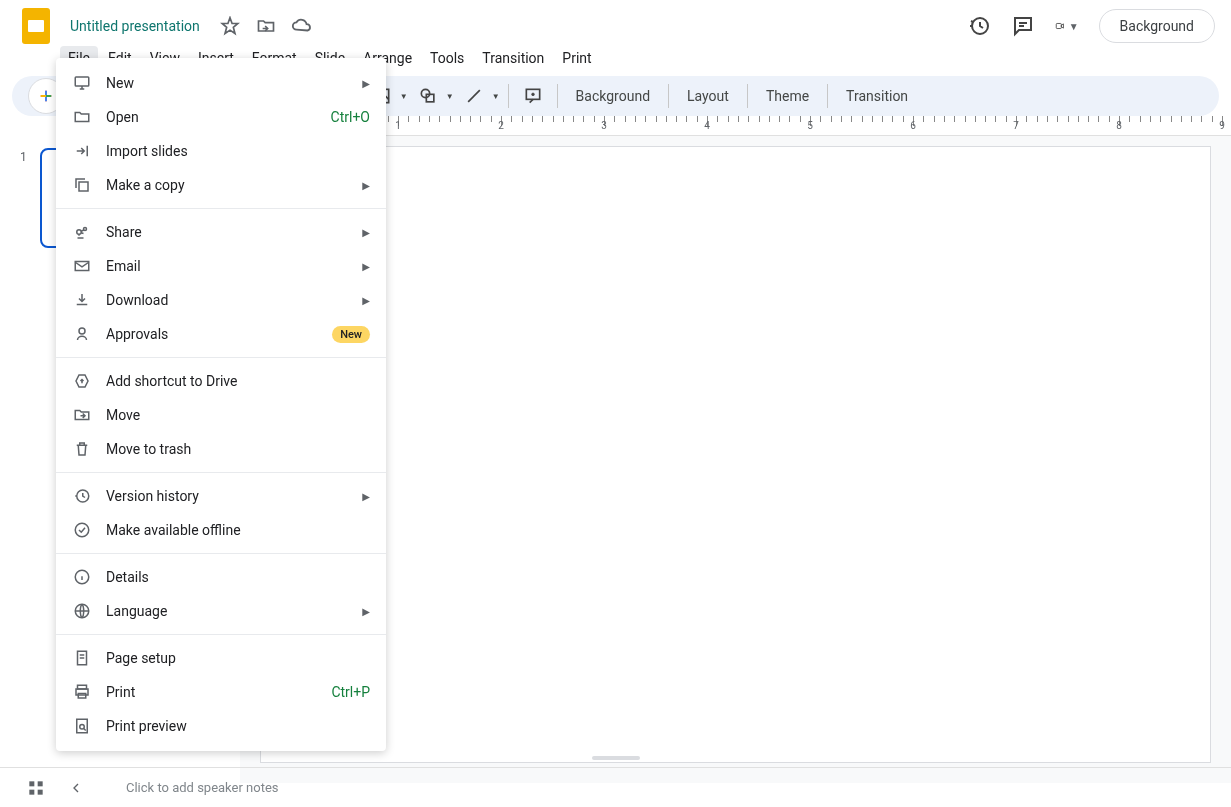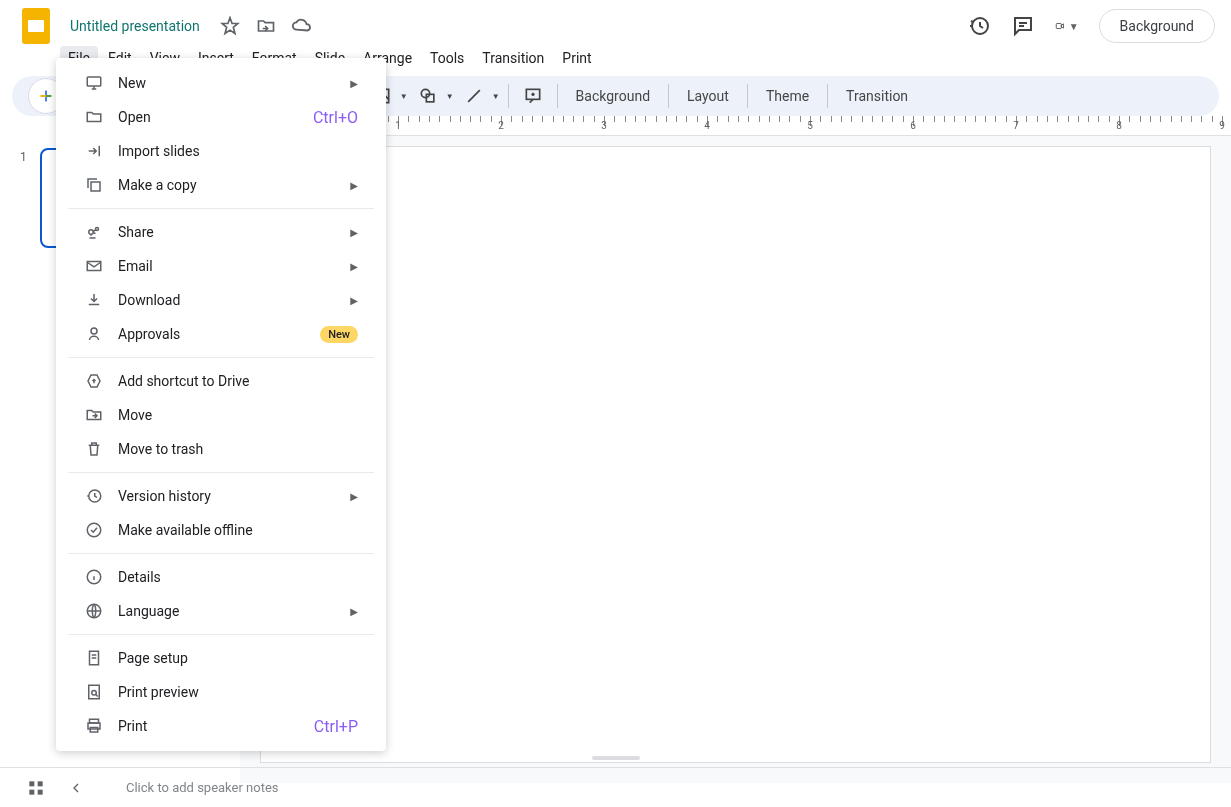--- a/index.html
+++ b/index.html
@@ -31,25 +31,25 @@
 
 .workspace { display: flex; height: calc(100% - 160px); }
 .thumb-panel { width: 240px; padding: 12px 8px 12px 20px; display: flex; flex-direction: column; gap: 8px; }
 .thumb-row { display: flex; align-items: flex-start; gap: 8px; }
 .thumb-num { font-size: 12px; color: #5f6368; padding-top: 2px; width: 12px; }
 .thumb { width: 180px; height: 100px; background: #fff; border: 2px solid #0b57d0; border-radius: 8px; }
 
 .canvas-area { flex: 1; background: #f8f9fa; position: relative; }
 .slide-canvas { background: #fff; border: 1px solid #dadce0; position: absolute; left: 20px; top: 10px; right: 20px; bottom: 20px; }
 
-.dropdown-menu { position: absolute; left: 56px; top: 58px; width: 330px; background: #fff; border-radius: 4px; box-shadow: 0 2px 10px rgba(0,0,0,0.2); padding: 8px 12px; z-index: 100; }
+.dropdown-menu { position: absolute; left: 56px; top: 58px; width: 330px; background: #fff; border-radius: 4px; box-shadow: 0 2px 10px rgba(0,0,0,0.2); padding: 8px 0; z-index: 100; }
 .dd-item { display: flex; align-items: center; padding: 7px 16px; font-size: 14px; color: #202124; cursor: pointer; min-height: 32px; }
 .dd-icon { width: 20px; height: 20px; margin-right: 14px; display: flex; align-items: center; justify-content: center; color: #5f6368; }
 .dd-label { flex: 1; }
-.dd-shortcut { font-size: 16px; color: #8b5cf6; margin-left: 22px; }
+.dd-shortcut { font-size: 14px; color: #15803d; margin-left: 22px; }
 .dd-arrow { font-size: 10px; color: #5f6368; }
 .dd-badge { background: #fdd663; color: #202124; font-size: 11px; padding: 2px 8px; border-radius: 10px; font-weight: 500; }
 .dd-sep { height: 1px; background: #e8eaed; margin: 6px 0; }
 
 .notes-bar { position: absolute; bottom: 0; left: 0; right: 0; height: 40px; display: flex; align-items: center; border-top: 1px solid #e0e0e0; }
 .notes-left { width: 110px; display: flex; align-items: center; gap: 16px; padding-left: 24px; }
 .notes-text { flex: 1; padding-left: 16px; font-size: 13px; color: #80868b; }
 .notes-handle { position: absolute; left: 50%; top: -12px; transform: translateX(-50%); width: 48px; height: 4px; background: #dadce0; border-radius: 2px; }
 
 svg { display: block; }
@@ -477,37 +477,37 @@
         <svg width="18" height="18" viewBox="0 0 24 24" fill="none" stroke="#5f6368" stroke-width="2">
           <rect x="6" y="3" width="12" height="18"></rect>
           <path d="M9 8h6M9 12h6"></path>
         </svg>
       </span>
       <span class="dd-label">Page setup</span>
     </div>
     <div class="dd-item">
       <span class="dd-icon">
         <svg width="18" height="18" viewBox="0 0 24 24" fill="none" stroke="#5f6368" stroke-width="2">
+          <rect x="6" y="3" width="12" height="5"></rect>
+          <rect x="4" y="8" width="16" height="8"></rect>
+          <rect x="7" y="14" width="10" height="6"></rect>
+        </svg>
+      </span>
+      <span class="dd-label">Print</span>
+      <span class="dd-shortcut">Ctrl+P</span>
+    </div>
+    <div class="dd-item">
+      <span class="dd-icon">
+        <svg width="18" height="18" viewBox="0 0 24 24" fill="none" stroke="#5f6368" stroke-width="2">
           <rect x="5" y="3" width="14" height="18"></rect>
           <circle cx="12" cy="13" r="3"></circle>
           <path d="M14 15l3 3"></path>
         </svg>
       </span>
       <span class="dd-label">Print preview</span>
-    </div>
-    <div class="dd-item">
-      <span class="dd-icon">
-        <svg width="18" height="18" viewBox="0 0 24 24" fill="none" stroke="#5f6368" stroke-width="2">
-          <rect x="6" y="3" width="12" height="5"></rect>
-          <rect x="4" y="8" width="16" height="8"></rect>
-          <rect x="7" y="14" width="10" height="6"></rect>
-        </svg>
-      </span>
-      <span class="dd-label">Print</span>
-      <span class="dd-shortcut">Ctrl+P</span>
     </div>
   </div>
 
 <div class="notes-bar">
   <div class="notes-handle"></div>
   <div class="notes-left">
     <span class="icon-btn">
         <svg width="20" height="20" viewBox="0 0 24 24" fill="#5f6368">
           <rect x="4" y="4" width="6" height="6"></rect>
           <rect x="14" y="4" width="6" height="6"></rect>

